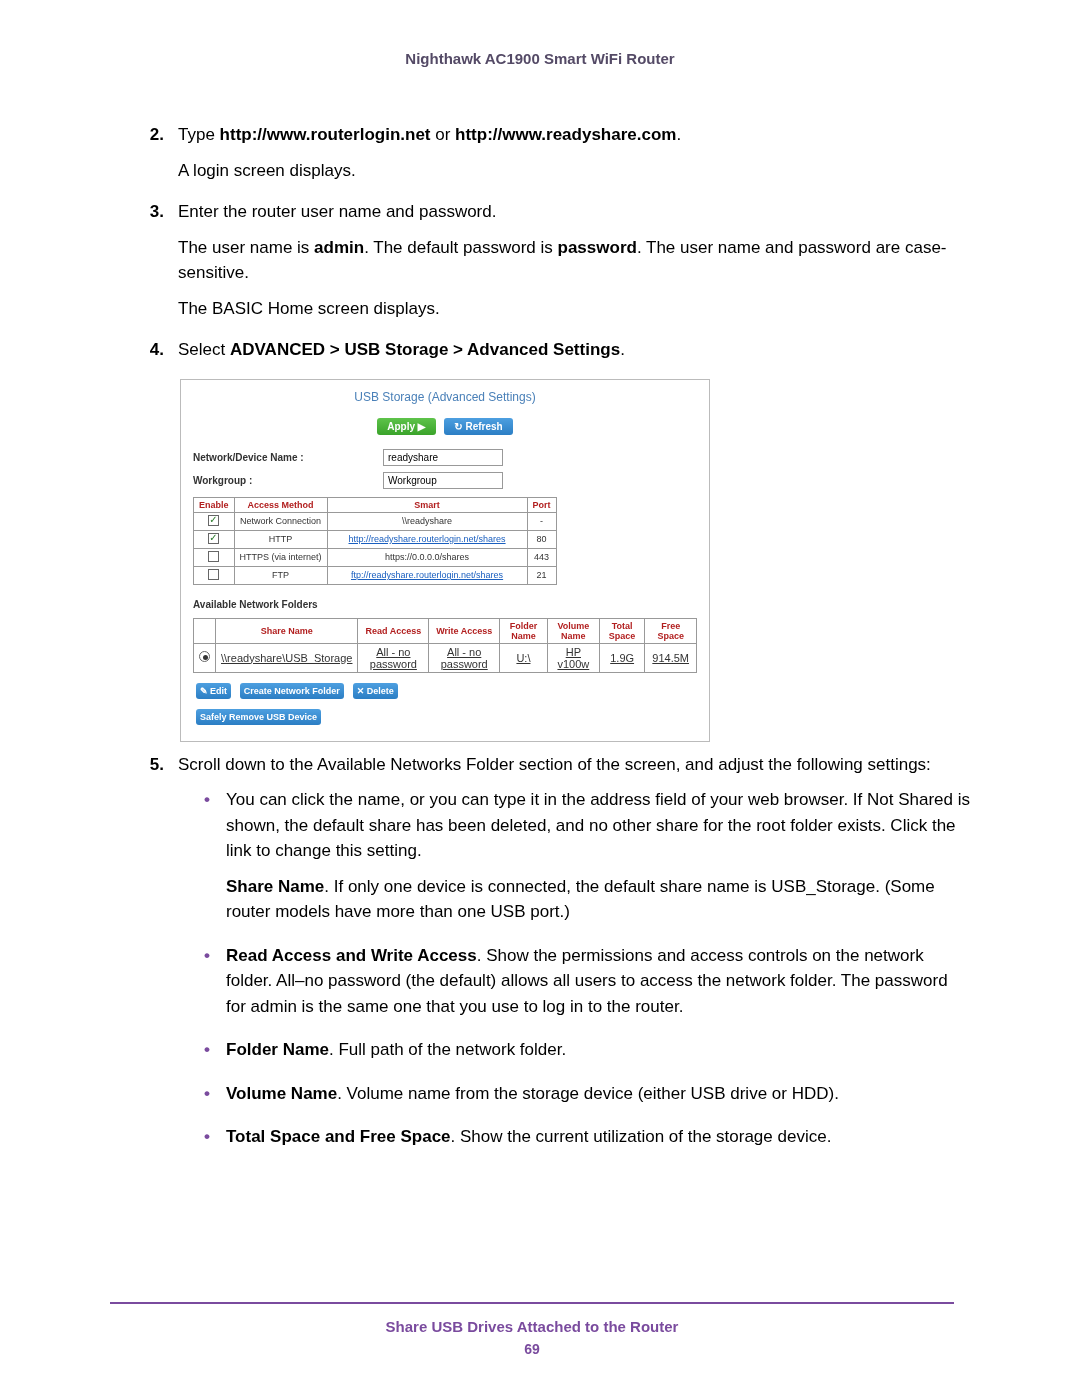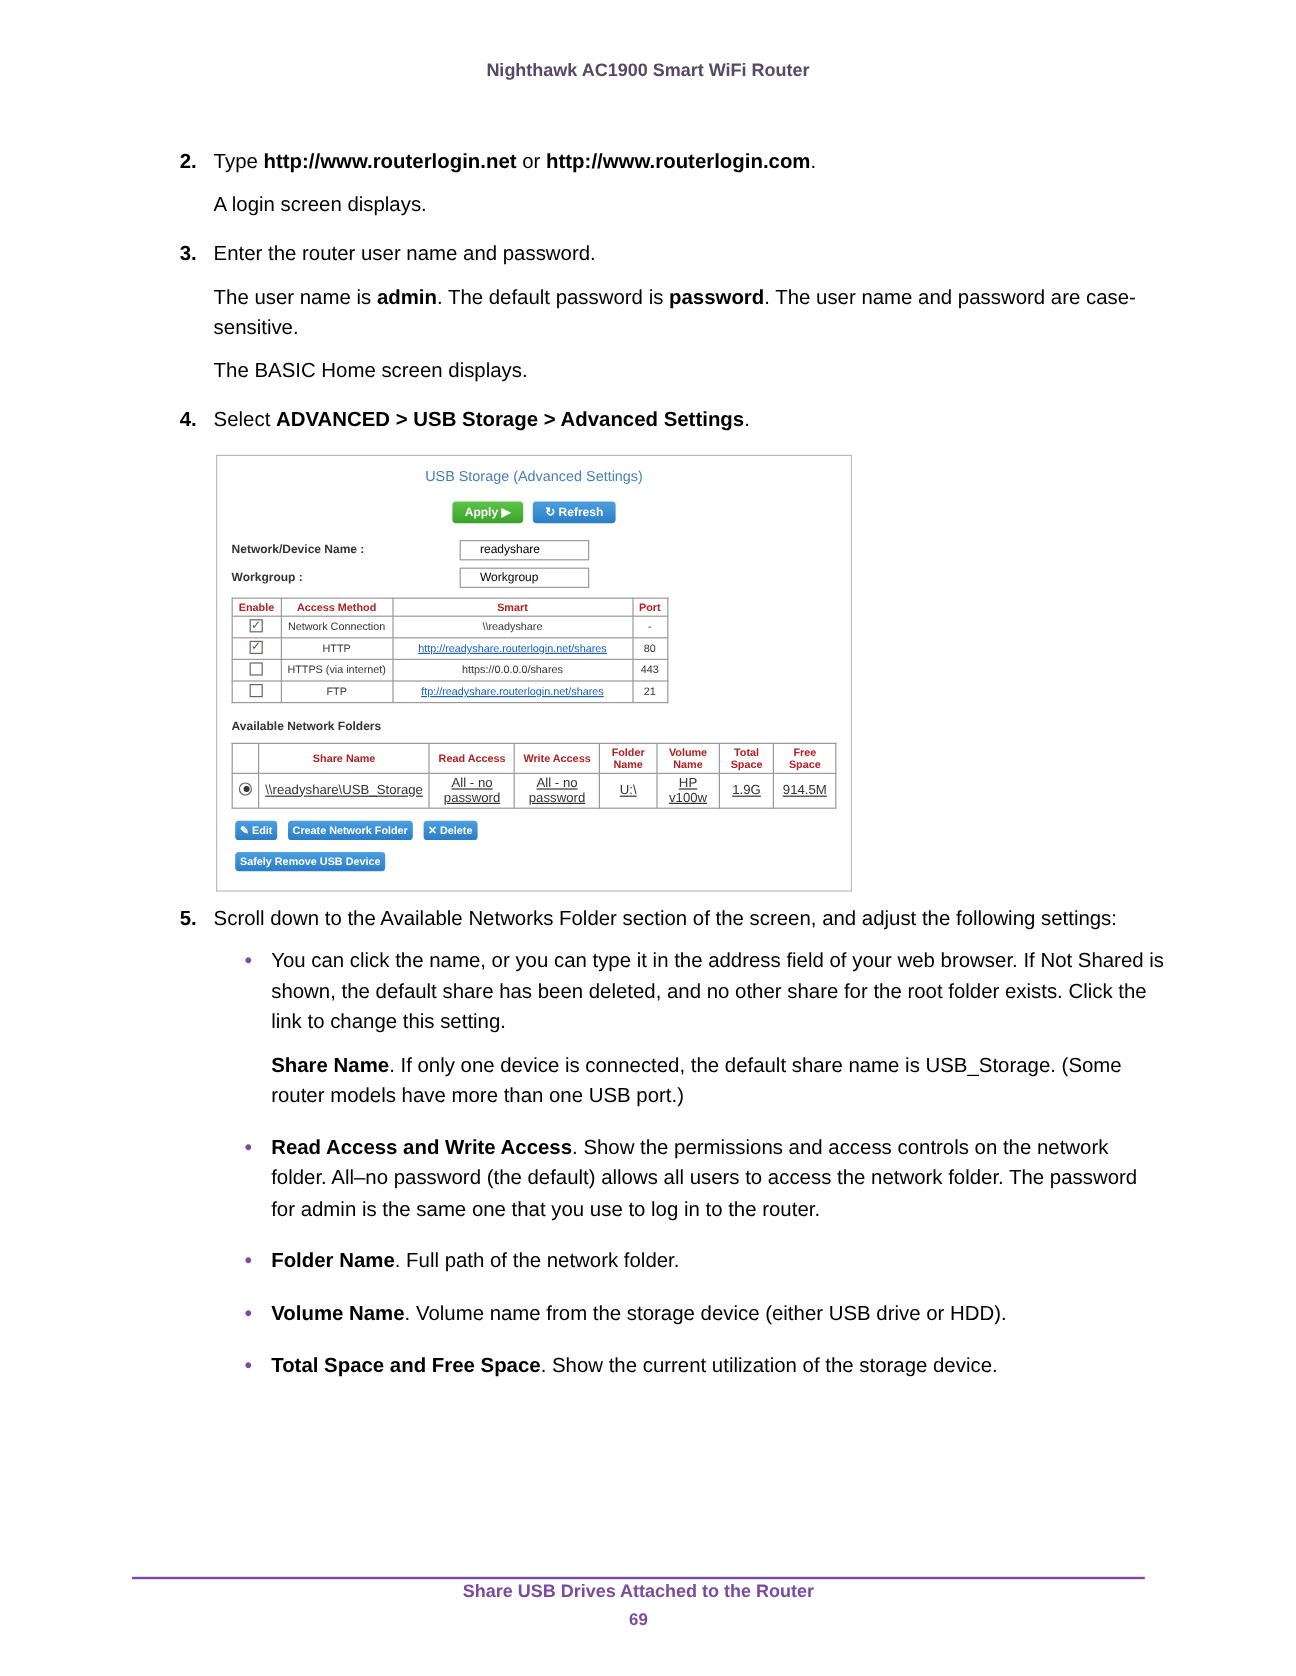--- a/index.html
+++ b/index.html
@@ -77,23 +77,23 @@
     margin-bottom: 6px;
   }
   .field-label {
     width: 190px;
     font-weight: bold;
     color: #333;
     font-size: 10px;
   }
   .field-input {
     border: 1px solid #999;
-    padding: 2px 16px;
-    font-size: 10px;
-    width: 108px;
+    padding: 2px 4px;
+    font-size: 10px;
+    width: 120px;
     background: #fff;
   }
   table.access-table, table.folders-table {
     border-collapse: collapse;
     margin-top: 8px;
     font-size: 9px;
   }
   table.access-table th, table.access-table td,
   table.folders-table th, table.folders-table td {
     border: 1px solid #999;
@@ -150,21 +150,21 @@
     flex-shrink: 0;
   }
   .bullet-body { flex: 1; }
   .bullet-body p { margin-bottom: 10px; }
   .footer {
     position: absolute;
     bottom: 40px;
     left: 0; right: 16px;
     text-align: center;
     border-top: 2px solid #7a4b9e;
-    padding-top: 2px;
+    padding-top: 14px;
     margin: 0 110px;
   }
   .footer-title {
     color: #7a4b9e;
     font-weight: bold;
     font-size: 15px;
     margin-bottom: 6px;
   }
   .footer-page {
     color: #7a4b9e;
@@ -178,21 +178,21 @@
 
 <div class="page">
   <div class="doc-header">Nighthawk AC1900 Smart WiFi Router</div>
 
   <div class="content">
 
     <div class="step">
       <div class="step-num">2.</div>
       <div class="step-body">
         <p>
-          <span>Type </span><span class="bold">http://www.routerlogin.net</span><span> or </span><span class="bold">http://www.routerlogin.com</span><span>.</span>
+          <span>Type </span><span class="bold">http://www.routerlogin.net</span><span> or </span><span class="bold">http://www.readyshare.com</span><span>.</span>
         </p>
         <p>A login screen displays.</p>
       </div>
     </div>
 
     <div class="step">
       <div class="step-num">3.</div>
       <div class="step-body">
         <p>Enter the router user name and password.</p>
         <p>

